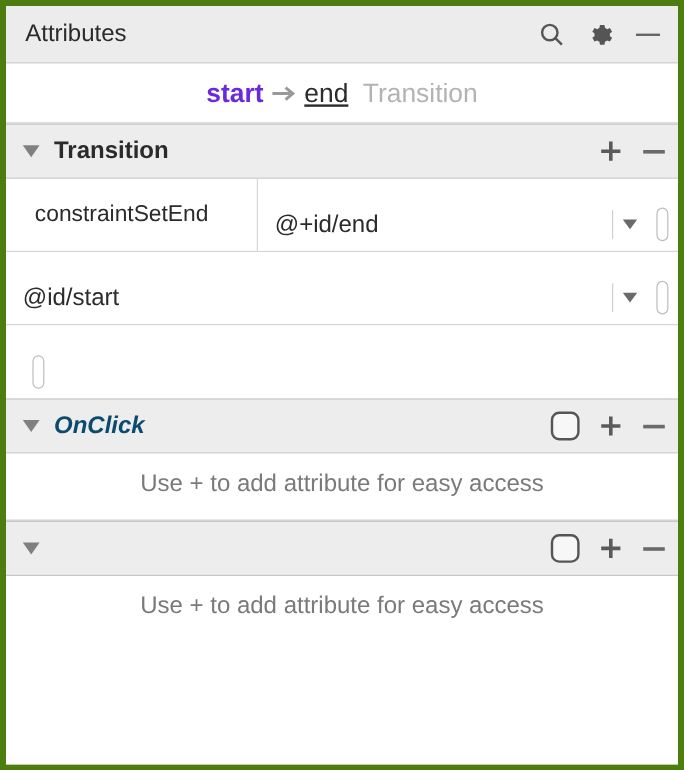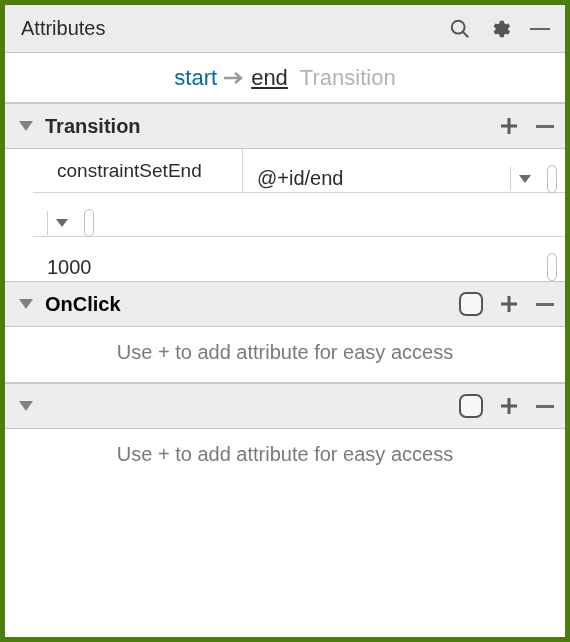--- a/index.html
+++ b/index.html
@@ -39,21 +39,21 @@
   .breadcrumb {
     height: 50px;
     display: flex;
     align-items: center;
     justify-content: center;
     gap: 6px;
     background: #fff;
     border-bottom: 1px solid #c8c8c8;
     font-size: 22px;
   }
-  .breadcrumb .bc-start { color: #0369a1; }
+  .breadcrumb .bc-start { color: #6d28d9; font-weight: bold; }
   .breadcrumb .bc-arrow { color: #888; display:flex; align-items:center; }
   .breadcrumb .bc-end { color: #2b2b2b; text-decoration: underline; }
   .breadcrumb .bc-type { color: #b3b3b3; margin-left: 6px; }
 
   .section-header {
     display: flex;
     align-items: center;
     height: 46px;
     background: #ededed;
     border-top: 1px solid #c8c8c8;
@@ -63,35 +63,35 @@
   }
   .section-header:first-of-type { border-top: none; }
   .disclosure {
     width: 0; height: 0;
     border-left: 7px solid transparent;
     border-right: 7px solid transparent;
     border-top: 10px solid #808080;
     margin-right: 4px;
   }
   .section-title { font-weight: 700; font-size: 20px; color: #2b2b2b; flex: 0 0 auto; }
-  .section-title.muted { color: #000000; }
+  .section-title.muted { color: #0c4a6e; font-style: italic; }
   .section-spacer { flex: 1; }
   .section-actions { display: flex; align-items: center; gap: 16px; }
   .checkbox {
     width: 24px; height: 24px; border: 2px solid #555; border-radius: 7px; background: #f7f7f7;
   }
   .plus-btn, .minus-btn {
     width: 20px; height: 20px; display:flex; align-items:center; justify-content:center;
     color:#5a5a5a; font-size:16px; cursor:pointer;
   }
   .plus-btn svg { width:18px; height:18px; }
   .minus-btn .mline { width:18px; height:3px; background:#6a6a6a; }
 
   .attr-table { width: 100%; background:#fff; border-collapse: collapse; }
-  .attr-row { display:flex; align-items:stretch; border-bottom:1px solid #d6d6d6; height: 44px; margin-left: 28px; }
+  .attr-row { display:flex; align-items:stretch; border-bottom:1px solid #d6d6d6; height: 61px; }
   .attr-row:last-child { border-bottom: none; }
   .attr-name {
     width: 210px; padding-left: 24px; display:flex; align-items:center;
     font-size: 19px; color:#2b2b2b; border-right:1px solid #d6d6d6;
   }
   .attr-value {
     flex:1; display:flex; align-items:center; padding: 16px 8px 0 14px; gap:8px;
   }
   .attr-value .val-text { flex:1; font-size:20px; color:#2b2b2b; }
   .dropdown-caret {
@@ -178,29 +178,29 @@
       <div class="attr-value">
         <span class="val-text">@+id/end</span>
         <span class="dropdown-caret">
             <span class="caret"></span>
           </span>
         <span class="slim-pill"></span>
       </div>
     </div>
     <div class="attr-row">
       <div class="attr-value">
+        <span class="val-text">@id/start</span>
         <span class="dropdown-caret">
             <span class="caret"></span>
           </span>
         <span class="slim-pill"></span>
       </div>
     </div>
     <div class="attr-row">
       <div class="attr-value">
-        <span class="val-text">1000</span>
         <span class="slim-pill"></span>
       </div>
     </div>
   </div>
 
   <div class="section-header">
     <div class="disclosure"></div>
     <div class="section-title muted">OnClick</div>
     <div class="section-spacer"></div>
     <div class="section-actions">

